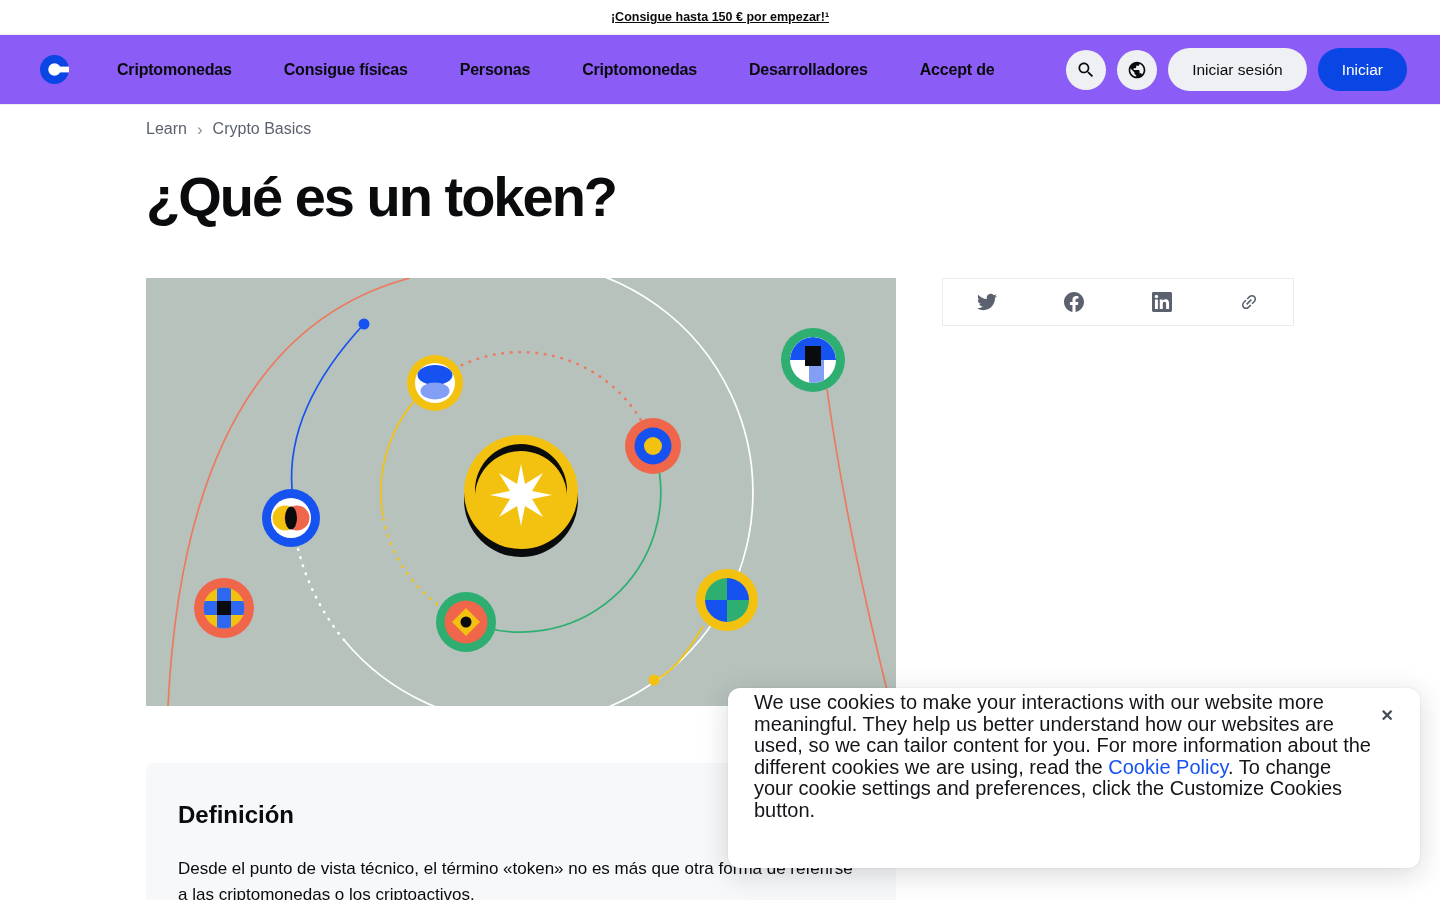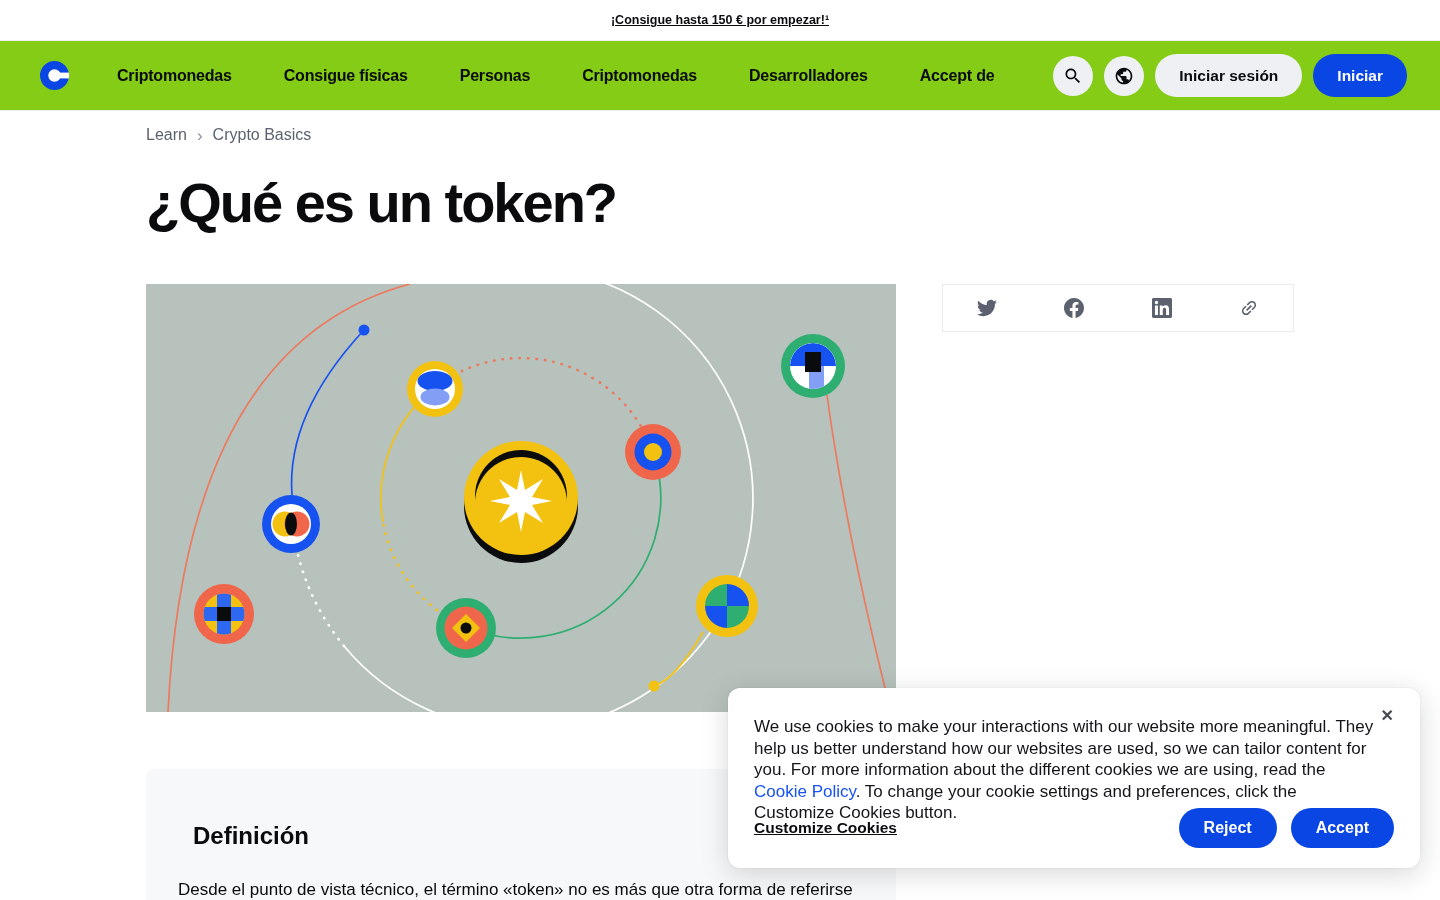--- a/index.html
+++ b/index.html
@@ -3,55 +3,55 @@
 <meta charset="utf-8">
 <style>
   * { box-sizing: border-box; }
   html,body { margin:0; padding:0; }
   body {
     width:1440px; height:900px; overflow:hidden; position:relative;
     background:#ffffff; color:#0A0B0D;
     font-family:"Liberation Sans", sans-serif;
   }
   
-  .promo { height:41px; border-bottom:1px solid #ECEFF1; display:flex; align-items:center; justify-content:center; }
+  .promo { height:35px; border-bottom:1px solid #ECEFF1; display:flex; align-items:center; justify-content:center; }
   .promo a { font-size:12.5px; font-weight:700; color:#0A0B0D; text-decoration:underline; cursor:pointer; }
   
-  .nav { height:70px; border-bottom:1px solid #ECEFF1; display:flex; align-items:center; padding:0 33px 0 40px; background:#84cc16; }
+  .nav { height:70px; border-bottom:1px solid #ECEFF1; display:flex; align-items:center; padding:0 33px 0 40px; background:#8b5cf6; }
   .logo { display:block; width:29px; height:29px; cursor:pointer; }
   .logo svg { display:block; width:29px; height:29px; }
   .nav-links { display:flex; gap:52px; margin-left:48px; }
   .nav-links a { font-size:16px; font-weight:600; letter-spacing:-0.2px; color:#0A0B0D; text-decoration:none; cursor:pointer; white-space:nowrap; }
   .nav-right { margin-left:auto; display:flex; align-items:center; gap:11px; }
   .icon-btn { width:40px; height:40px; border-radius:50%; background:#EEF0F3; border:none; display:flex; align-items:center; justify-content:center; cursor:pointer; padding:0; }
   .icon-btn svg { width:20px; height:20px; fill:#0A0B0D; }
-  .pill { height:43px; border-radius:22px; border:none; font-family:inherit; font-size:15.5px; font-weight:700; padding:0 24px; cursor:pointer; white-space:nowrap; }
+  .pill { height:43px; border-radius:22px; border:none; font-family:inherit; font-size:15.5px; font-weight:400; padding:0 24px; cursor:pointer; white-space:nowrap; }
   .pill.gray { background:#EEF0F3; color:#0A0B0D; }
   .pill.blue { background:#0A46E4; color:#ffffff; }
   
   .main { margin-left:146px; width:1150px; }
   .breadcrumb { margin-top:15px; display:flex; align-items:center; gap:10px; font-size:16px; color:#5B616E; }
   .breadcrumb a { color:#5B616E; text-decoration:none; cursor:pointer; }
   .breadcrumb .sep { font-size:17px; color:#8A919E; line-height:1; }
   h1.title { margin:28px 0 12px 0; font-size:56px; line-height:62px; font-weight:600; letter-spacing:-2px; color:#0A0B0D; }
   .hero-row { margin-top:50px; display:flex; align-items:flex-start; }
   .hero { width:750px; height:428px; flex:none; }
   .hero svg { display:block; width:750px; height:428px; }
   .share-box { margin-left:46px; width:352px; height:48px; border:1px solid #E9EBED; background:#fff;
                display:flex; align-items:center; justify-content:space-around; }
   .share-box button { background:none; border:none; padding:0; width:44px; height:40px; display:flex; align-items:center; justify-content:center; cursor:pointer; }
   .share-box svg { width:20px; height:20px; fill:#5B616E; }
   
   .def-card { margin-top:57px; width:750px; background:#F7F8F9; border-radius:8px; padding:38px 32px; height:240px; }
-  .def-card h2 { margin:15px; font-size:24px; line-height:28px; font-weight:700; color:#0A0B0D; }
+  .def-card h2 { margin:0; font-size:24px; line-height:28px; font-weight:700; color:#0A0B0D; }
   .def-card p { margin:27px 0 0 0; font-size:17px; line-height:26px; color:#0A0B0D; }
   
   .cookie { position:absolute; left:728px; top:688px; width:692px; height:180px; background:#ffffff;
             border-radius:12px; box-shadow:0 6px 28px rgba(17,24,38,.17), 0 0 2px rgba(17,24,38,.10); z-index:10; }
-  .cookie .msg { position:absolute; left:26px; top:28px; width:620px; margin:0; font-size:17px; line-height:21.5px; color:#141519; }
+  .cookie .msg { position:absolute; left:26px; top:4px; width:620px; margin:0; font-size:20px; line-height:21.5px; color:#141519; }
   .cookie .msg a { color:#1652F0; text-decoration:none; cursor:pointer; }
   .cookie .close { position:absolute; right:20px; top:16px; background:none; border:none; font-size:16px; font-weight:700;
                    color:#464B55; cursor:pointer; padding:4px 6px; line-height:1; font-family:inherit; }
   .cookie-footer { position:absolute; left:26px; right:26px; bottom:20px; display:flex; align-items:center; justify-content:space-between; }
   .customize { font-size:15.5px; font-weight:700; color:#0A0B0D; text-decoration:underline; cursor:pointer; }
   .cookie-btns { display:flex; gap:14px; }
   .cookie-btns button { height:40px; border-radius:21px; border:none; background:#0A46E4; color:#fff;
                         font-family:inherit; font-size:16px; font-weight:600; padding:0 25px; cursor:pointer; }
 </style>
 </head>
@@ -220,20 +220,13 @@
 
   <section class="def-card">
     <h2>Definición</h2>
     <p>Desde el punto de vista técnico, el término «token» no es más que otra forma de referirse a las criptomonedas o los criptoactivos.</p>
   </section>
 </main>
 
 <aside class="cookie">
   <button class="close">✕</button>
   <p class="msg"><span>We use cookies to make your interactions with our website more meaningful. They help us better understand how our websites are used, so we can tailor content for you. For more information about the different cookies we are using, read the </span><a>Cookie Policy</a><span>. To change your cookie settings and preferences, click the Customize Cookies button.</span></p>
-  <div class="cookie-footer">
-    <a class="customize">Customize Cookies</a>
-    <div class="cookie-btns">
-      <button>Reject</button>
-      <button>Accept</button>
-    </div>
-  </div>
 </aside>
 
 </body></html>

